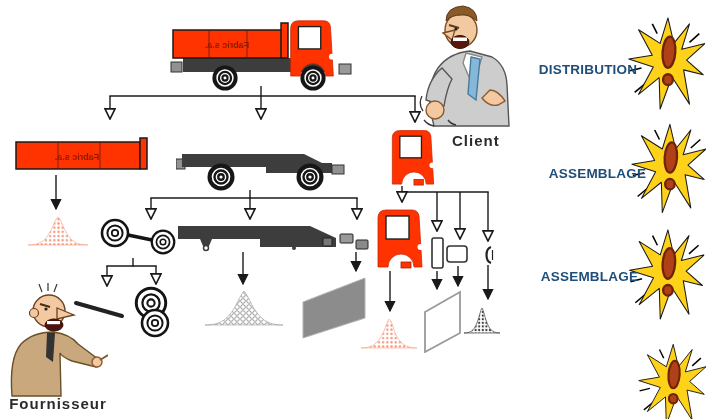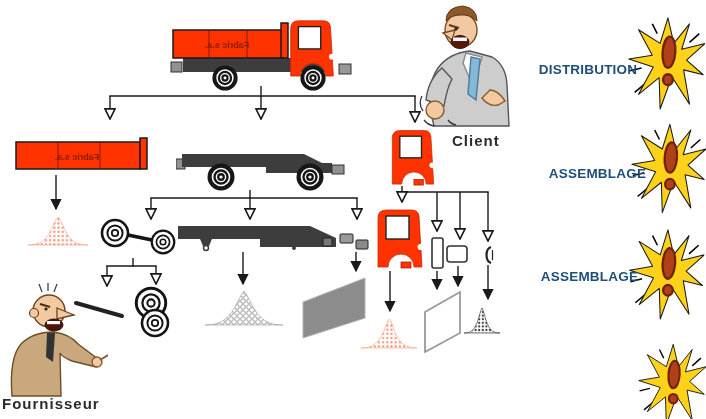--- a/index.html
+++ b/index.html
@@ -4,21 +4,21 @@
 <style>
   html,body{margin:0;padding:0;background:#fff;}
   #canvas{position:relative;width:706px;height:419px;background:#fff;overflow:hidden;
           font-family:"Liberation Sans",sans-serif;}
   #canvas svg{position:absolute;}
   .node{pointer-events:none;}
   #flow{left:0;top:0;z-index:1;}
   .stage-label{position:absolute;z-index:6;font-weight:700;font-size:13.5px;
                color:var(--stage-blue,#1f4e79);letter-spacing:.2px;text-align:center;}
   .figure-label{position:absolute;z-index:6;font-weight:700;font-size:15px;
-                color:#2b2b2b;letter-spacing:1px;}
+                color:#2b2b2b;letter-spacing:1px;text-align:center;}
   .burst{z-index:5;}
   .node{z-index:3;}
 </style>
 </head>
 <body>
 
 <div id="canvas">
 
   <svg id="flow" width="706" height="419" viewBox="0 0 706 419">
     <defs>

